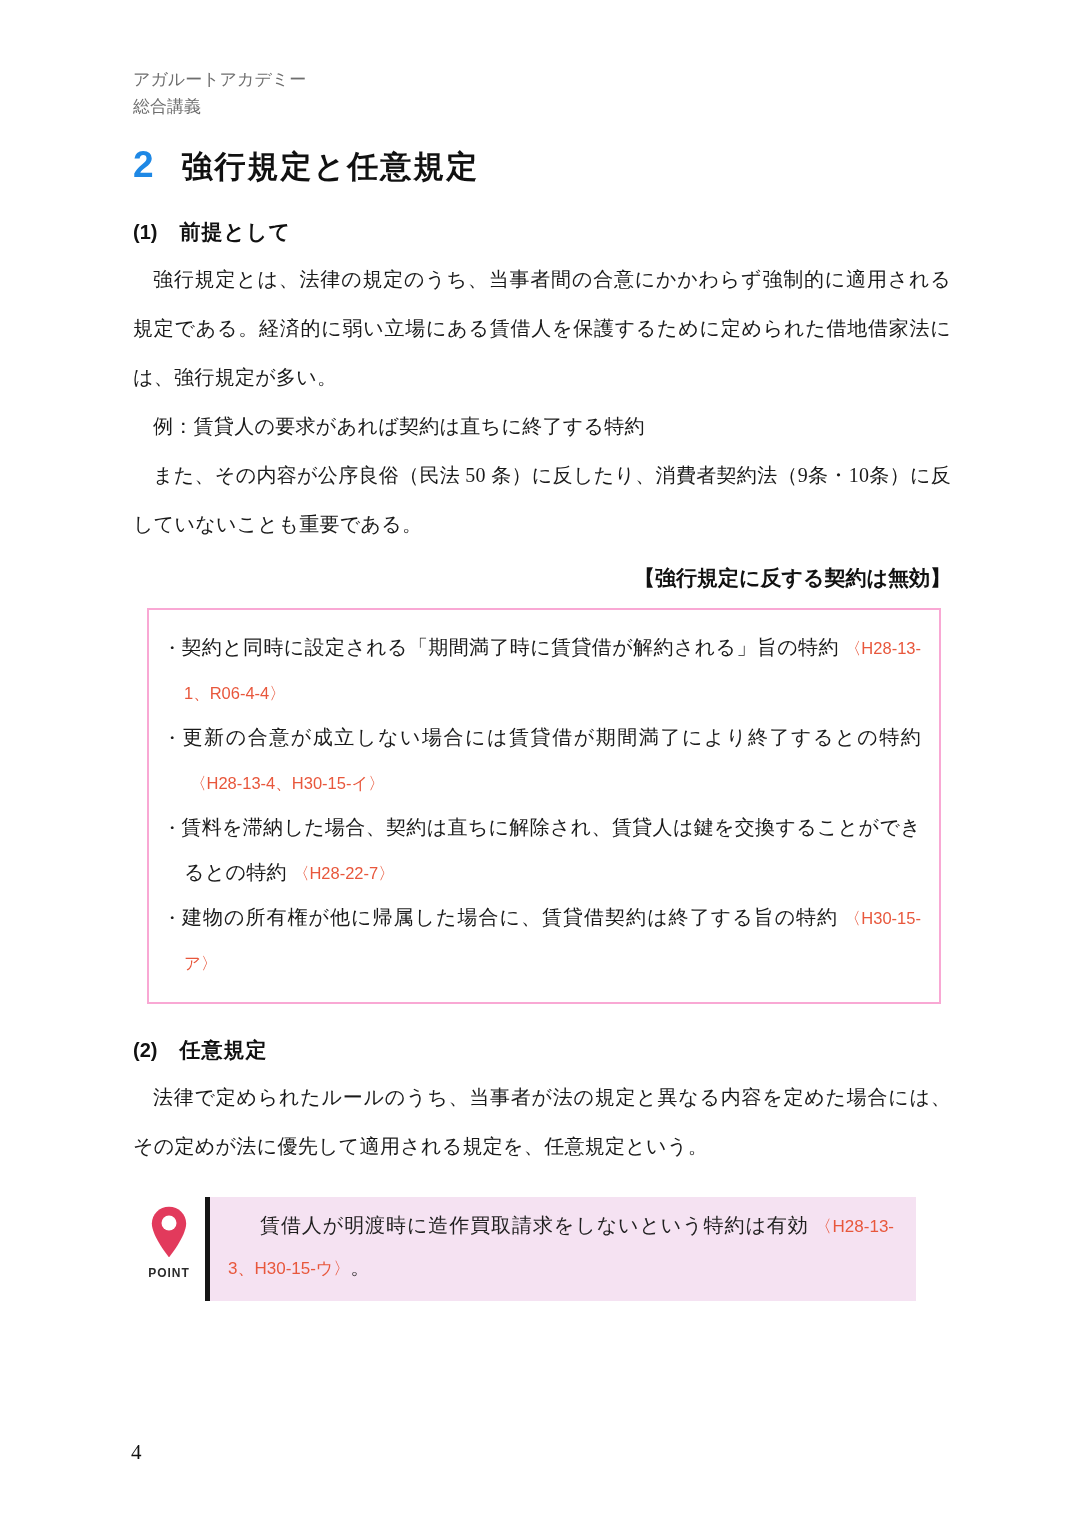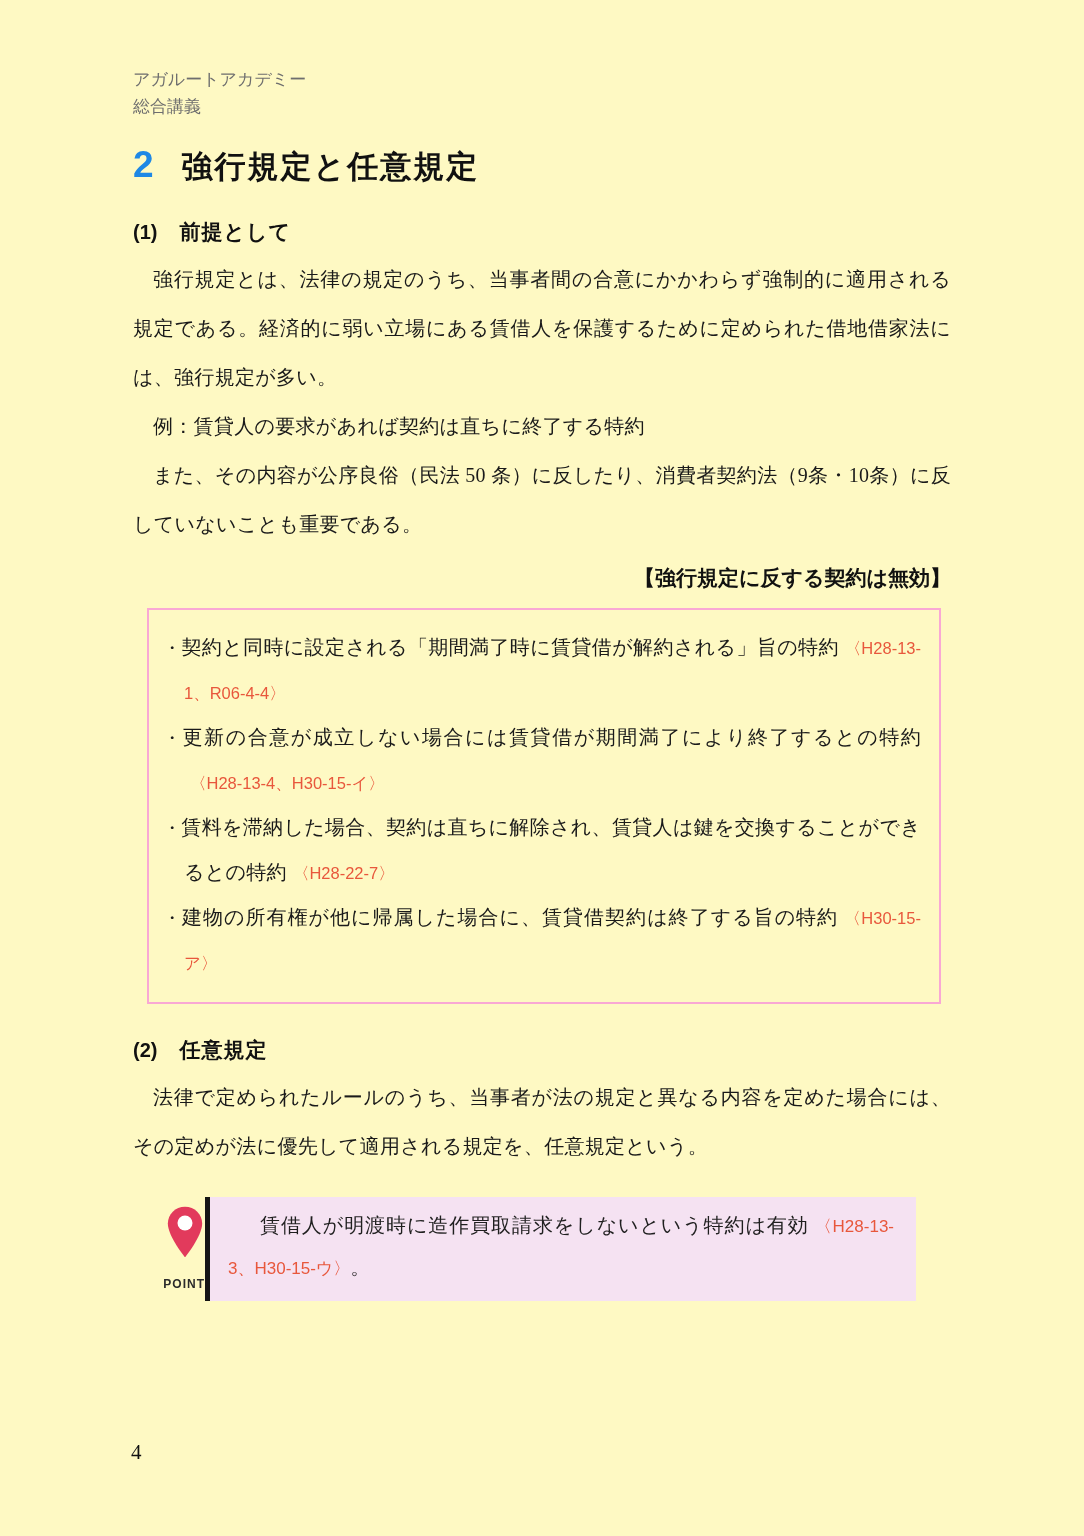--- a/index.html
+++ b/index.html
@@ -1,21 +1,21 @@
 <!DOCTYPE html>
 <html lang="ja"><head>
 <meta charset="utf-8">
 <style>
   * { margin:0; padding:0; box-sizing:border-box; }
   html,body { background:#e9e9e9; }
   .page {
     position:relative;
     width:1084px; height:1536px;
     margin:0 auto;
-    background:#fef9c3;
+    background:#ffffff;
     font-family:"Liberation Serif","DejaVu Serif",serif;
     color:#1a1a1a;
     overflow:hidden;
   }
   .content { padding:66px 133px 0 133px; }
 
   
   .doc-header {
     font-family:"Liberation Sans","DejaVu Sans",sans-serif;
     font-size:17px; line-height:27px; color:#6e6e6e;
@@ -77,23 +77,22 @@
     text-align:justify;
     padding-left:1.05em; text-indent:-1.05em;
     letter-spacing:0.3px;
   }
   .rule-item .bullet { font-size:18px; }
 
   
   .point-row { margin-top:26px; display:flex; align-items:flex-start; }
   .point-icon-col {
     width:72px; flex:0 0 72px;
-    display:flex; flex-direction:column; align-items:flex-end;
+    display:flex; flex-direction:column; align-items:center;
     padding-top:8px;
-    gap:11px;
   }
   .point-label {
     font-family:"Liberation Sans","DejaVu Sans",sans-serif;
     font-size:12px; font-weight:600; color:#2b2b2b;
     letter-spacing:1px; margin-top:3px;
   }
   .point-box {
     flex:1; margin-right:35px;
     background:#f5e2f2;
     border-left:5px solid #151515;

